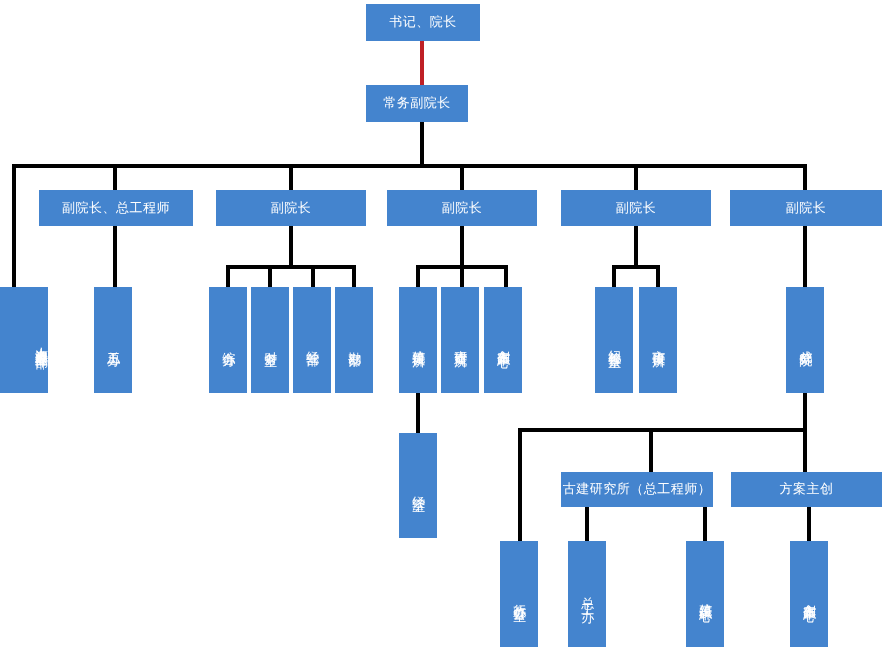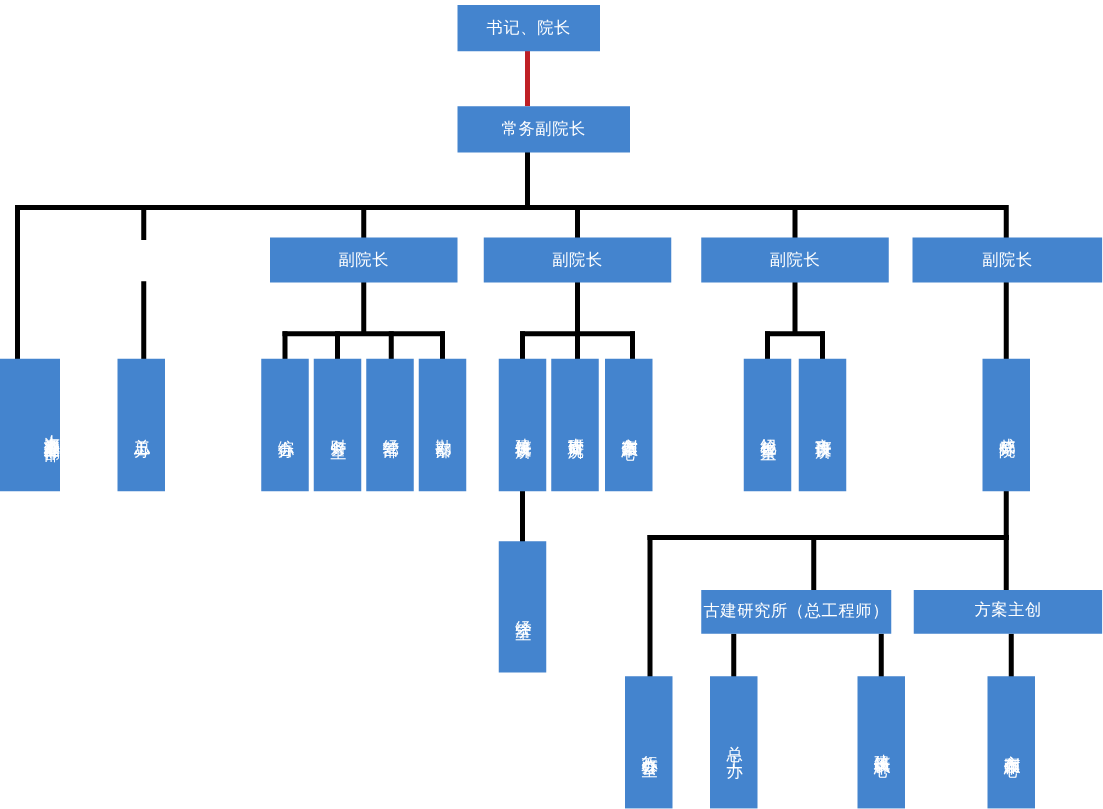--- a/index.html
+++ b/index.html
@@ -116,22 +116,23 @@
 
   <div class="edge" style="left:803px; top:428px; width:4px; height:48px;"></div>
 
   <div class="edge" style="left:585px; top:507px; width:4px; height:35px;"></div>
   <div class="edge" style="left:703px; top:507px; width:4px; height:35px;"></div>
 
   <div class="edge" style="left:807px; top:507px; width:4px; height:35px;"></div>
 
   <div class="node h" style="left:366px; top:4px; width:114px; height:37px;">书记、院长</div>
 
-  <div class="node h" style="left:366px; top:85px; width:138px; height:37px;text-align:right;">常务副院长</div>
+  <div class="node h" style="left:366px; top:85px; width:102px; height:37px;text-align:right;">常务副院长</div>
 
+  <div class="node h" style="left:39px; top:190px; width:154px; height:36px;">副院长、总工程师</div>
 
   <div class="node h" style="left:216px; top:190px; width:150px; height:36px;">副院长</div>
 
   <div class="node h" style="left:387px; top:190px; width:150px; height:36px;">副院长</div>
 
   <div class="node h" style="left:561px; top:190px; width:150px; height:36px;">副院长</div>
 
   <div class="node h" style="left:730px; top:190px; width:152px; height:36px;">副院长</div>
 
   <div class="node v2" style="left:0px; top:287px; width:48px; height:106px;">
@@ -158,21 +159,21 @@
   <div class="node v" style="left:399px; top:433px; width:38px; height:105px;">经济室</div>
 
   <div class="node v" style="left:595px; top:287px; width:38px; height:106px;">纪检督察室</div>
 
   <div class="node v" style="left:639px; top:287px; width:38px; height:106px;">市政设计所</div>
 
   <div class="node v" style="left:786px; top:287px; width:38px; height:106px;">成都分院</div>
 
   <div class="node h" style="left:561px; top:472px; width:152px; height:35px;">古建研究所（总工程师）</div>
 
-  <div class="node h" style="left:731px; top:472px; width:151px; height:35px;font-family:Liberation Mono, monospace;">方案主创</div>
+  <div class="node h" style="left:731px; top:472px; width:151px; height:35px;">方案主创</div>
 
   <div class="node v" style="left:500px; top:541px; width:38px; height:106px;">行政办公室</div>
 
   <div class="node v sp" style="left:568px; top:541px; width:38px; height:106px;">总工办</div>
 
   <div class="node v" style="left:686px; top:541px; width:38px; height:106px;">建筑设计中心</div>
 
   <div class="node v" style="left:790px; top:541px; width:38px; height:106px;">方案创作中心</div>
 
 </div>

